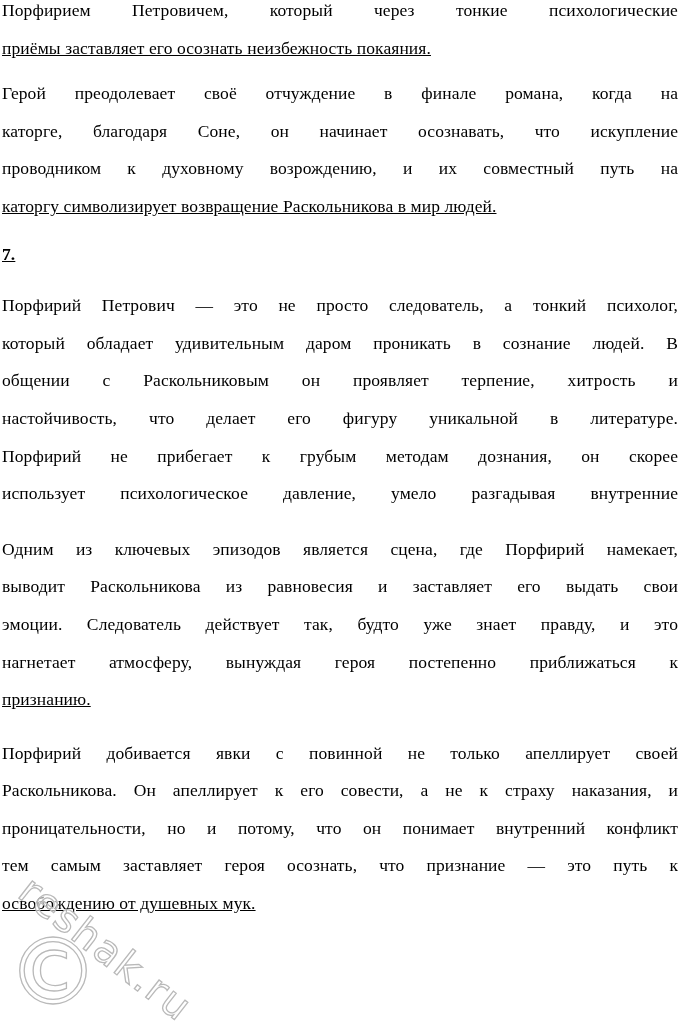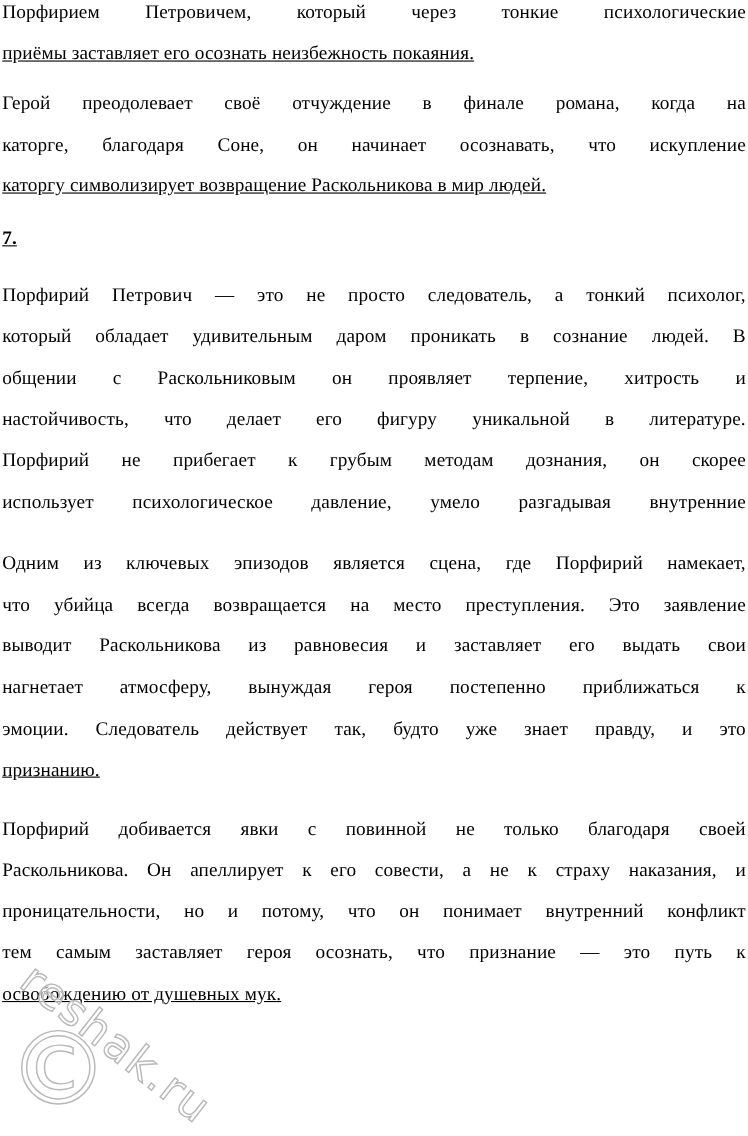--- a/index.html
+++ b/index.html
@@ -63,43 +63,43 @@
 <body>
 
 <div class="doc">
     <div class="block para para-1">
       <div class="line">Порфирием Петровичем, который через тонкие психологические</div>
       <div class="line last">приёмы заставляет его осознать неизбежность покаяния.</div>
     </div>
     <div class="block para para-2">
       <div class="line">Герой преодолевает своё отчуждение в финале романа, когда на</div>
       <div class="line">каторге, благодаря Соне, он начинает осознавать, что искупление</div>
+      <div class="line">проводником к духовному возрождению, и их совместный путь на</div>
       <div class="line last">каторгу символизирует возвращение Раскольникова в мир людей.</div>
     </div>
     <div class="block heading heading-3">
       <div class="line last">7.</div>
     </div>
     <div class="block para para-4">
       <div class="line">Порфирий Петрович — это не просто следователь, а тонкий психолог,</div>
       <div class="line">который обладает удивительным даром проникать в сознание людей. В</div>
       <div class="line">общении с Раскольниковым он проявляет терпение, хитрость и</div>
       <div class="line">настойчивость, что делает его фигуру уникальной в литературе.</div>
       <div class="line">Порфирий не прибегает к грубым методам дознания, он скорее</div>
       <div class="line">использует психологическое давление, умело разгадывая внутренние</div>
     </div>
     <div class="block para para-5">
       <div class="line">Одним из ключевых эпизодов является сцена, где Порфирий намекает,</div>
-      <div class="line">что убийца всегда возвращается на место преступления. Это заявление</div>
       <div class="line">выводит Раскольникова из равновесия и заставляет его выдать свои</div>
+      <div class="line">эмоции. Следователь действует так, будто уже знает правду, и это</div>
       <div class="line">нагнетает атмосферу, вынуждая героя постепенно приближаться к</div>
-      <div class="line">эмоции. Следователь действует так, будто уже знает правду, и это</div>
       <div class="line last">признанию.</div>
     </div>
     <div class="block para para-6">
-      <div class="line">Порфирий добивается явки с повинной не только благодаря своей</div>
+      <div class="line">Порфирий добивается явки с повинной не только апеллирует своей</div>
       <div class="line">Раскольникова. Он апеллирует к его совести, а не к страху наказания, и</div>
       <div class="line">проницательности, но и потому, что он понимает внутренний конфликт</div>
       <div class="line">тем самым заставляет героя осознать, что признание — это путь к</div>
       <div class="line last">освобождению от душевных мук.</div>
     </div>
   </div>
 
 <svg class="watermark" viewBox="0 0 260 193" xmlns="http://www.w3.org/2000/svg" aria-hidden="true">
   <g fill="rgba(255,255,255,0.6)" stroke="#b9b9b9" stroke-width="1.3" font-family="DejaVu Sans, sans-serif">
     <text transform="translate(16,56) rotate(38)" font-size="40" letter-spacing="2">reshak.ru</text>

